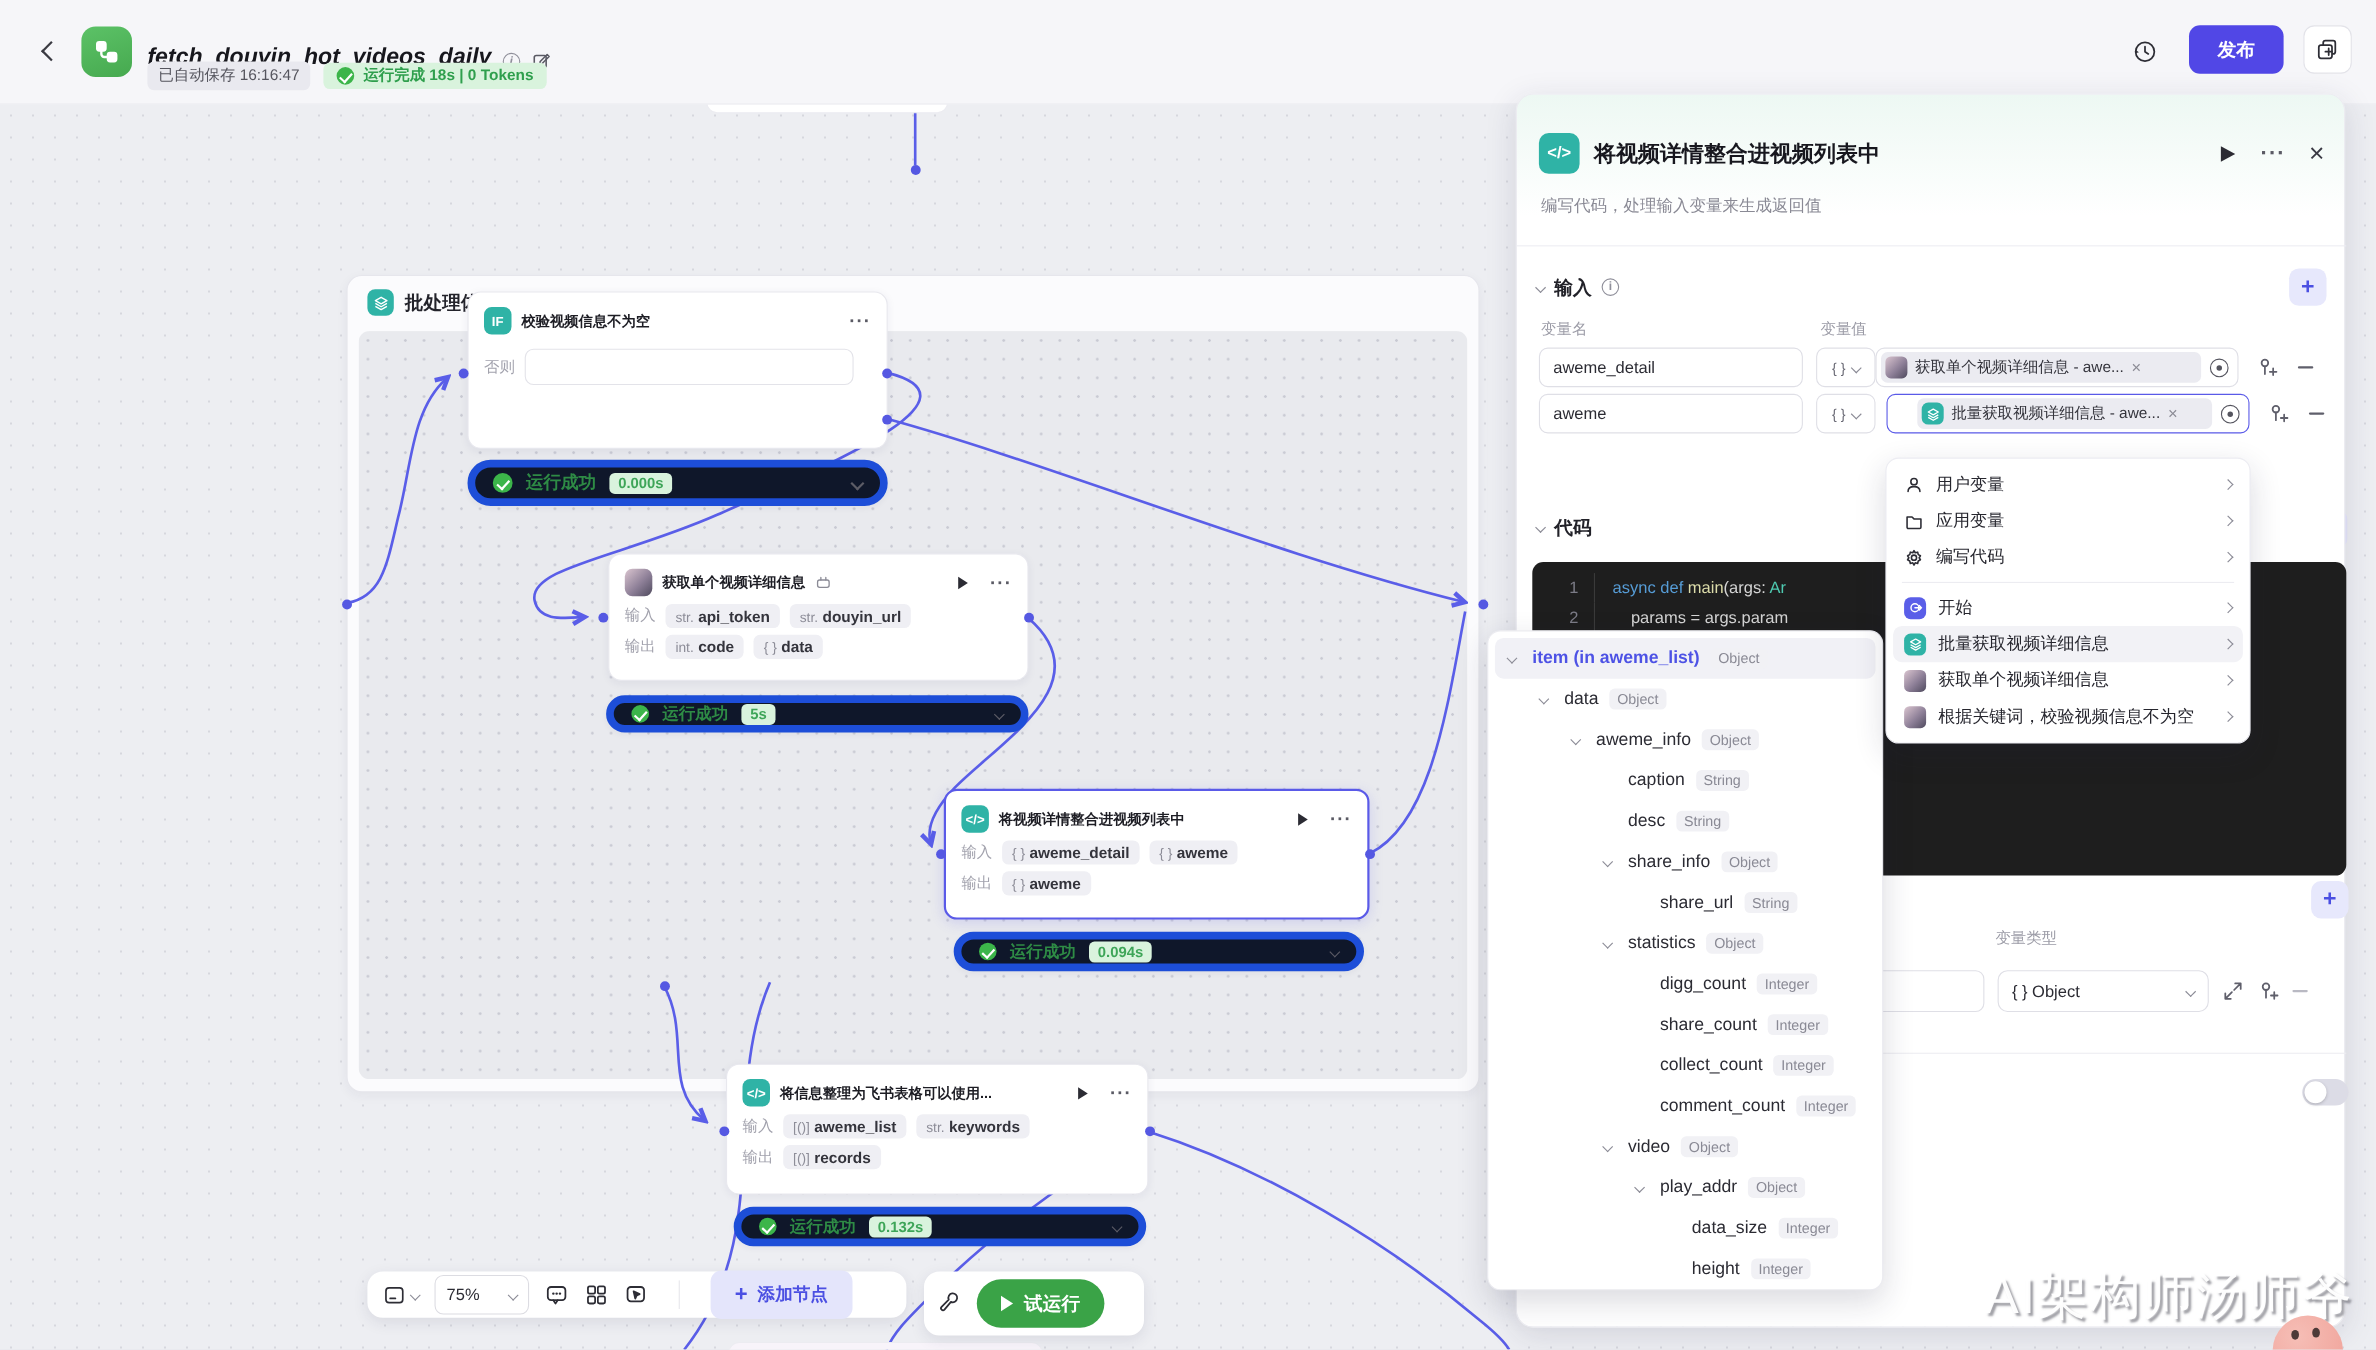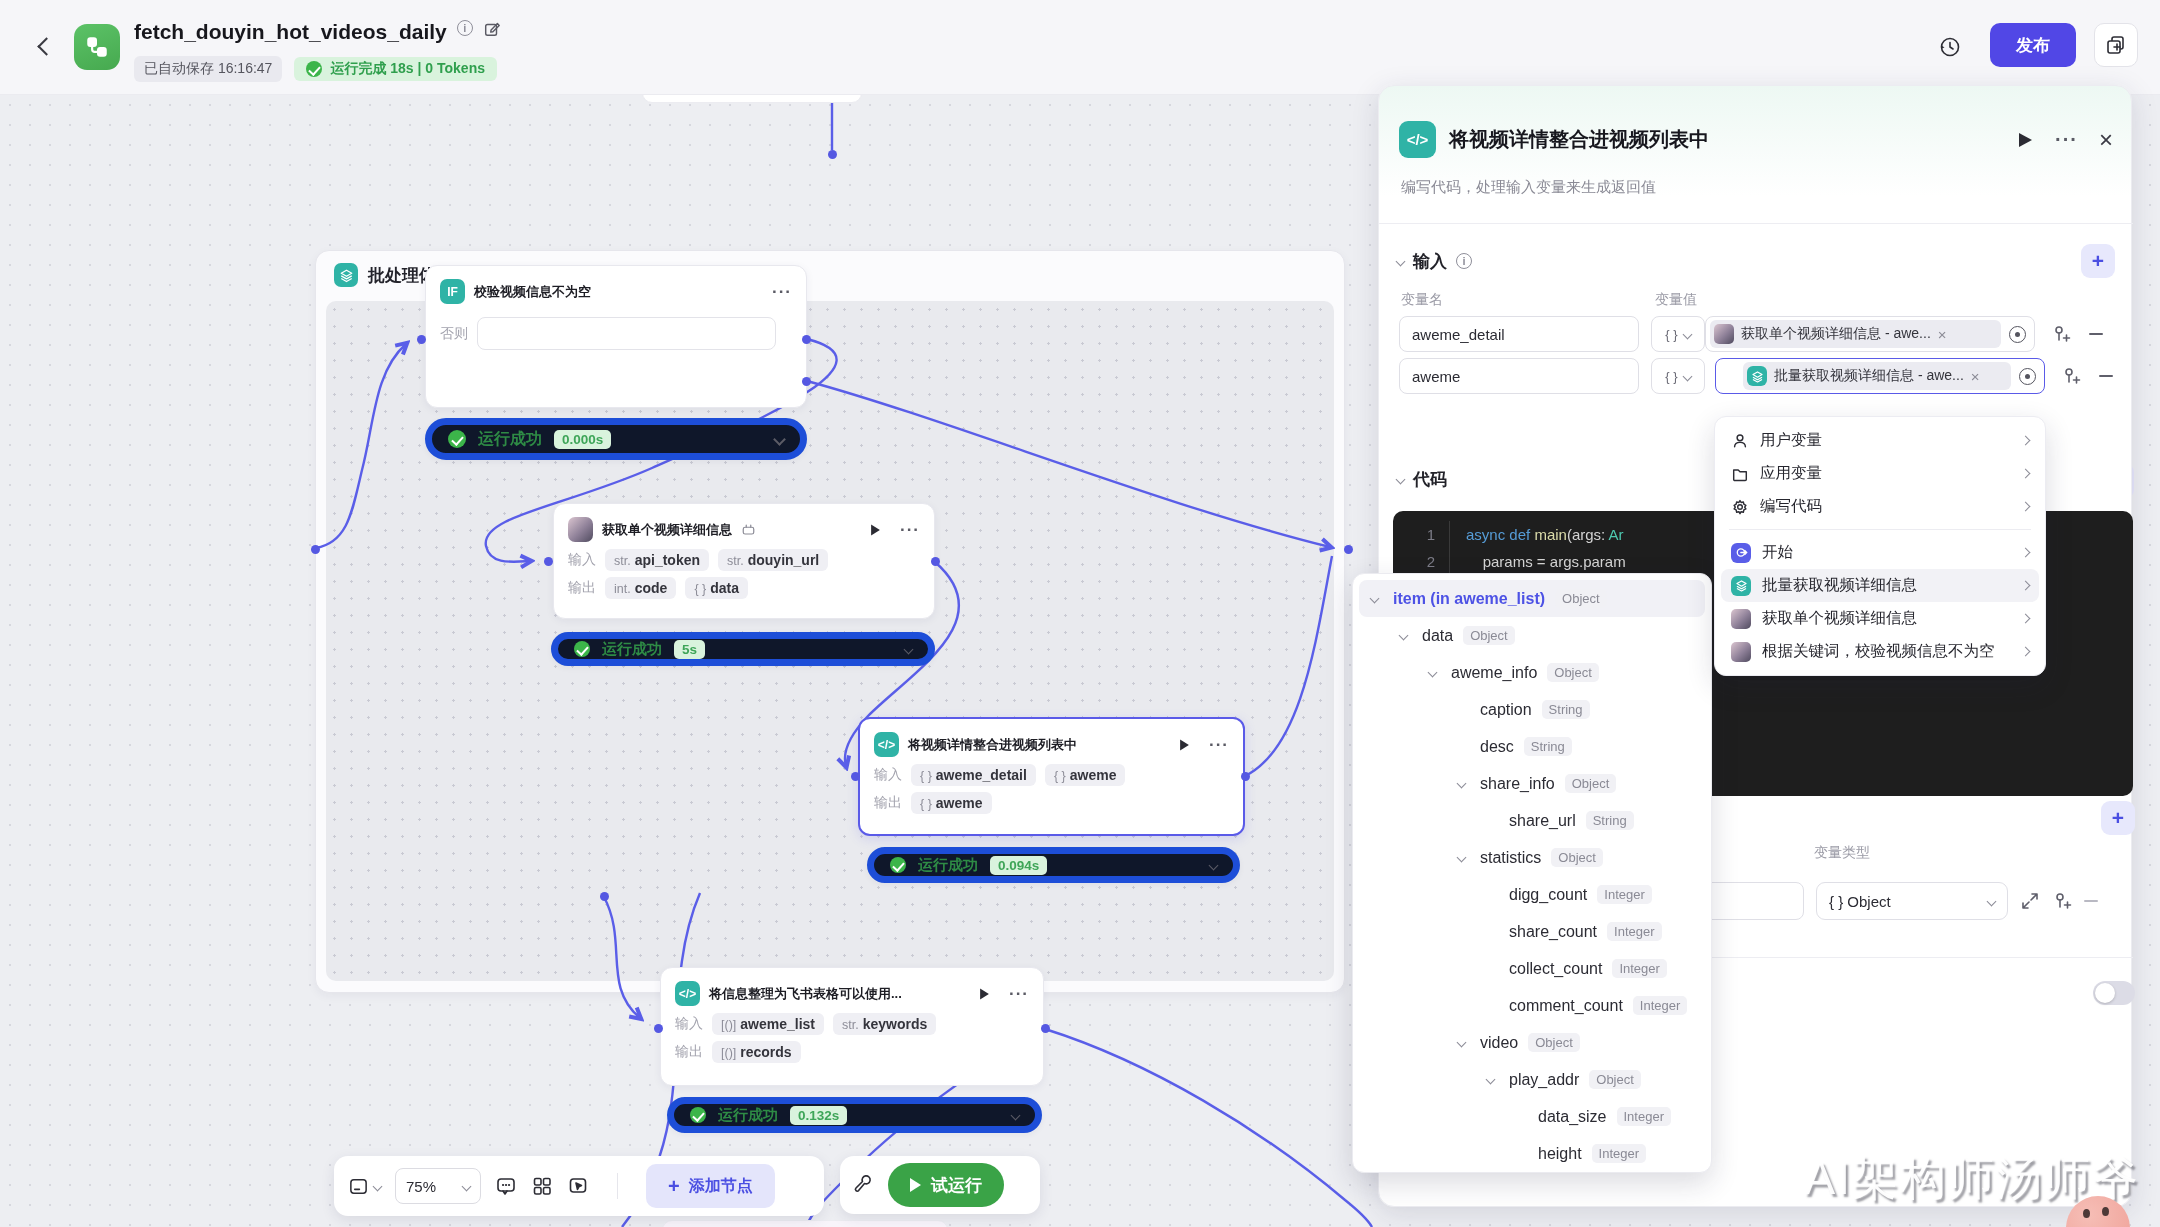--- a/index.html
+++ b/index.html
@@ -4,21 +4,21 @@
 <style>
   html,body{margin:0;padding:0;background:#dfe1e6;}
   *{box-sizing:border-box;font-family:"Liberation Sans","DejaVu Sans",sans-serif;}
   .stage{position:relative;width:2160px;height:1227px;overflow:hidden;background:#edeef2;}
   .abs{position:absolute;}
 
   
   .topbar{position:absolute;left:0;top:0;width:2160px;height:95px;background:#f6f6f9;z-index:10;border-bottom:1px solid #ebebf0;}
   .backchv{position:absolute;left:40px;top:40px;width:13px;height:13px;border-left:2.4px solid #3a3a42;border-bottom:2.4px solid #3a3a42;transform:rotate(45deg);}
   .appicon{position:absolute;left:74px;top:24px;width:46px;height:46px;border-radius:13px;background:linear-gradient(160deg,#5cc267,#46a94f);display:flex;align-items:center;justify-content:center;}
-  .tb-title-row{position:absolute;left:134px;top:20px;display:flex;align-items:flex-start;gap:10px;}
+  .tb-title-row{position:absolute;left:134px;top:40px;display:flex;align-items:flex-end;gap:10px;font-style:italic;}
   .tb-title{font-size:21px;font-weight:bold;color:#17171d;}
   .info{width:16px;height:16px;border:1.4px solid #8f8f9a;border-radius:50%;color:#8f8f9a;font-size:11px;display:inline-flex;align-items:center;justify-content:center;font-weight:bold;}
   .tb-badges{position:absolute;left:134px;top:56px;display:flex;gap:12px;align-items:center;}
   .badge-gray{background:#e9e9ef;color:#55555e;font-size:14px;border-radius:6px;padding:4px 10px;}
   .badge-green{background:#d9f3dd;color:#2f9f4d;font-size:14px;font-weight:bold;border-radius:6px;padding:3px 12px;display:flex;align-items:center;gap:8px;}
   .ck{width:18px;height:18px;border-radius:50%;background:#3cb54a;position:relative;flex:none;}
   .ck:after{content:"";position:absolute;left:5.5px;top:3.5px;width:5px;height:9px;border-right:2px solid #fff;border-bottom:2px solid #fff;transform:rotate(42deg);}
   .ck.sm{width:16px;height:16px;}
   .ck.sm:after{left:4.5px;top:2.5px;}
   .btn-publish{position:absolute;left:1990px;top:23px;width:86px;height:44px;border-radius:10px;background:#5147e6;color:#fff;font-size:17px;font-weight:bold;display:flex;align-items:center;justify-content:center;}
@@ -367,21 +367,21 @@
     <div class="btn-publish">发布</div>
     <div class="btn-panel">
       <svg class="ic" width="22" height="22" viewBox="0 0 22 22">
           <rect x="7" y="3" width="11" height="12" rx="2"></rect>
           <rect x="3" y="7" width="12" height="12" rx="2" fill="#fff"></rect>
           <path d="M9 13 h6 M12 10 v6"></path>
         </svg>
     </div>
   </div>
 
-  <div class="tbar-card" style="left:334px;top:1156px;width:490px;height:60px;padding:0 14px;gap:14px;">
+  <div class="tbar-card" style="left:334px;top:1156px;width:490px;height:42px;padding:0 14px;gap:14px;">
     <span style="display:flex;align-items:center;gap:5px;">
       <svg class="ic" width="21" height="21" viewBox="0 0 22 22">
           <rect x="3" y="4" width="16" height="14" rx="3"></rect>
           <path d="M7 14 h5"></path>
         </svg>
       <span class="chv sm gray"></span>
     </span>
     <span class="zoombox">
       <span>75%</span>
       <span class="chv sm gray"></span>

